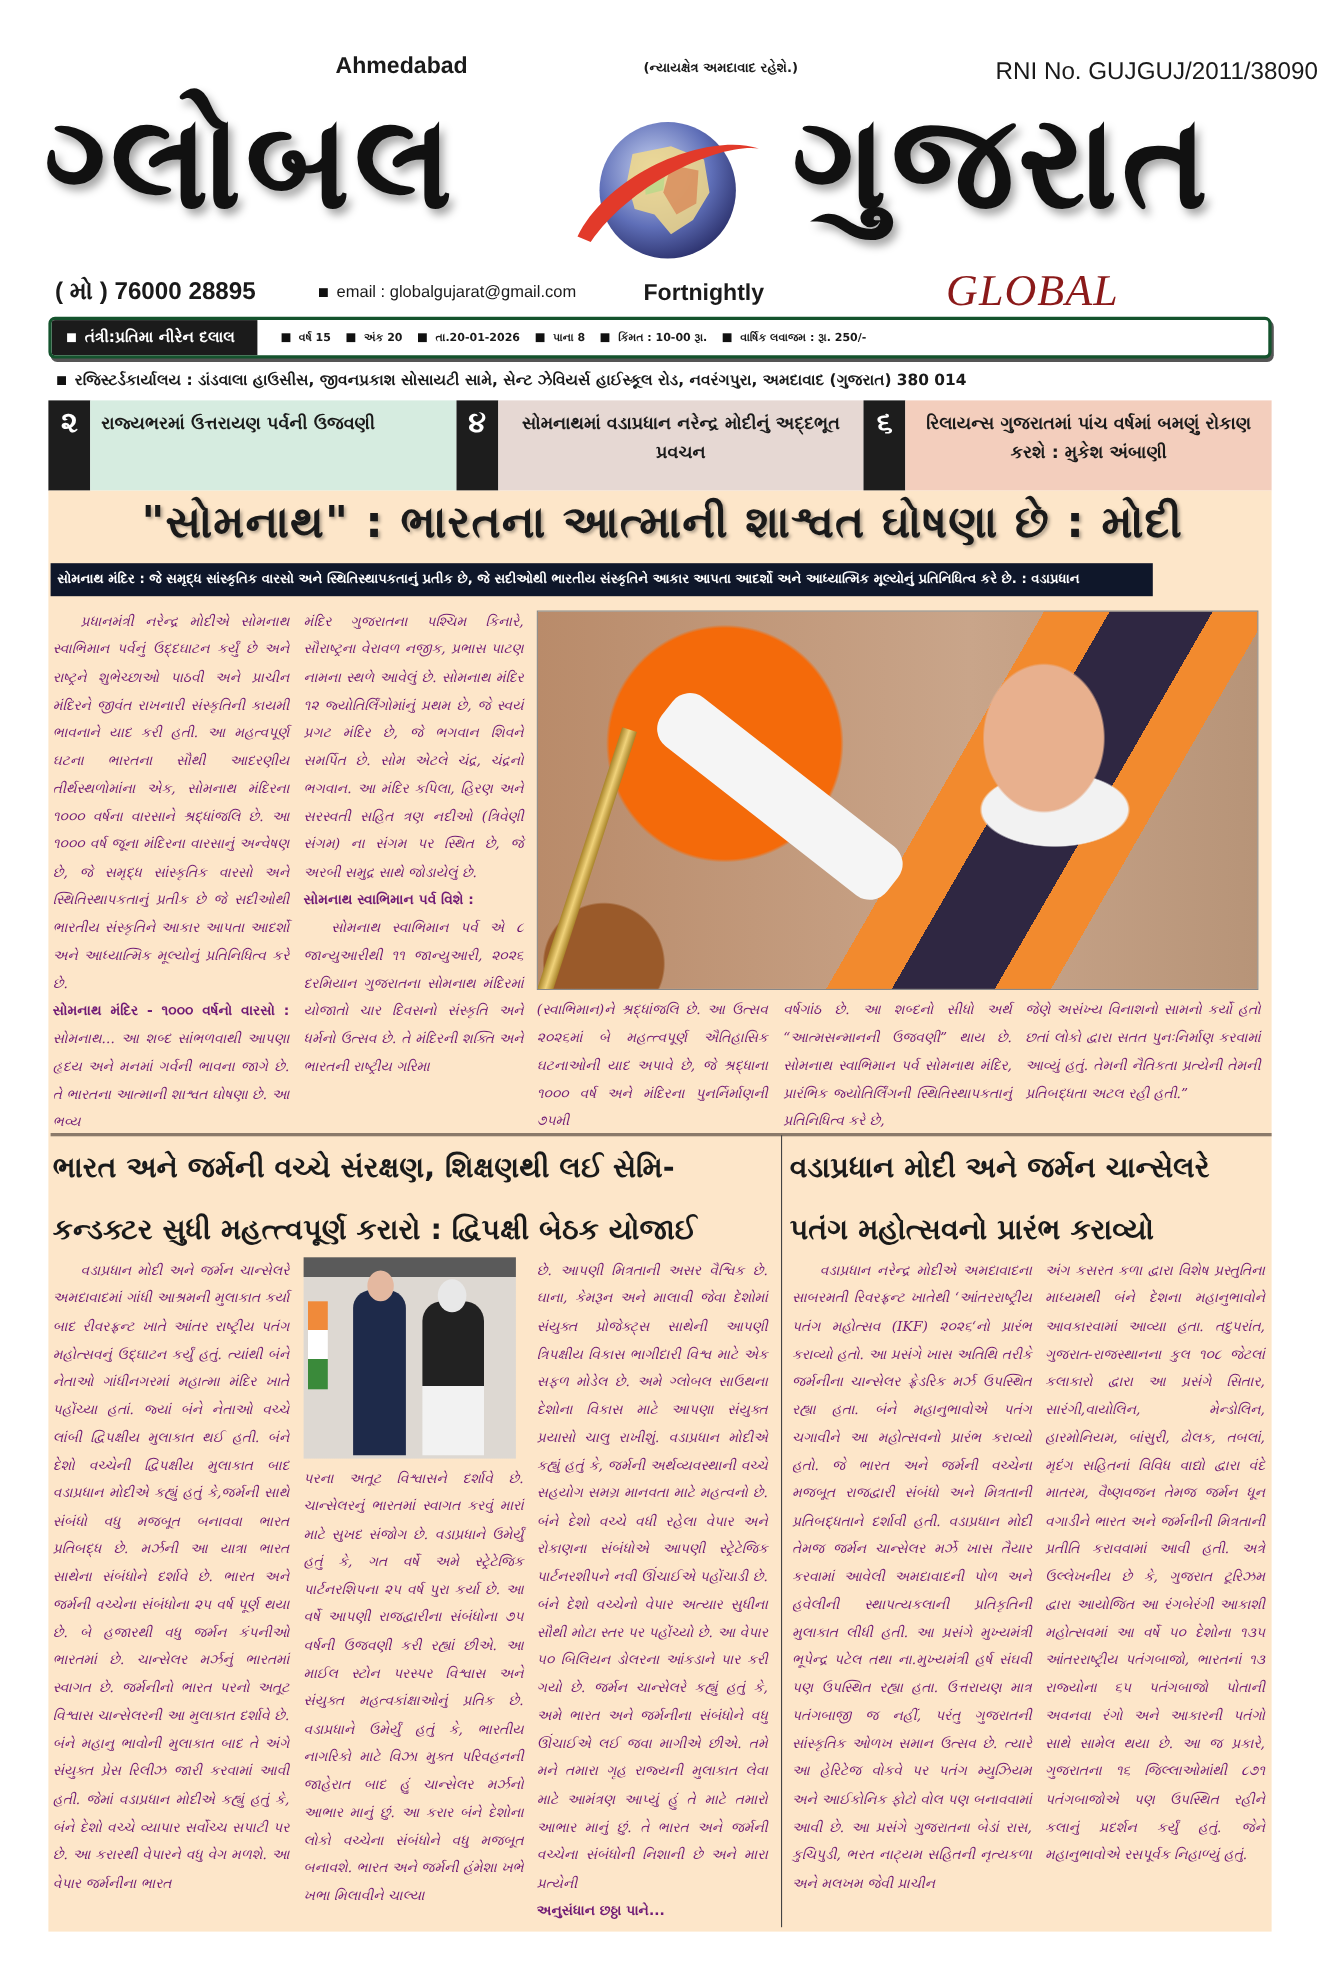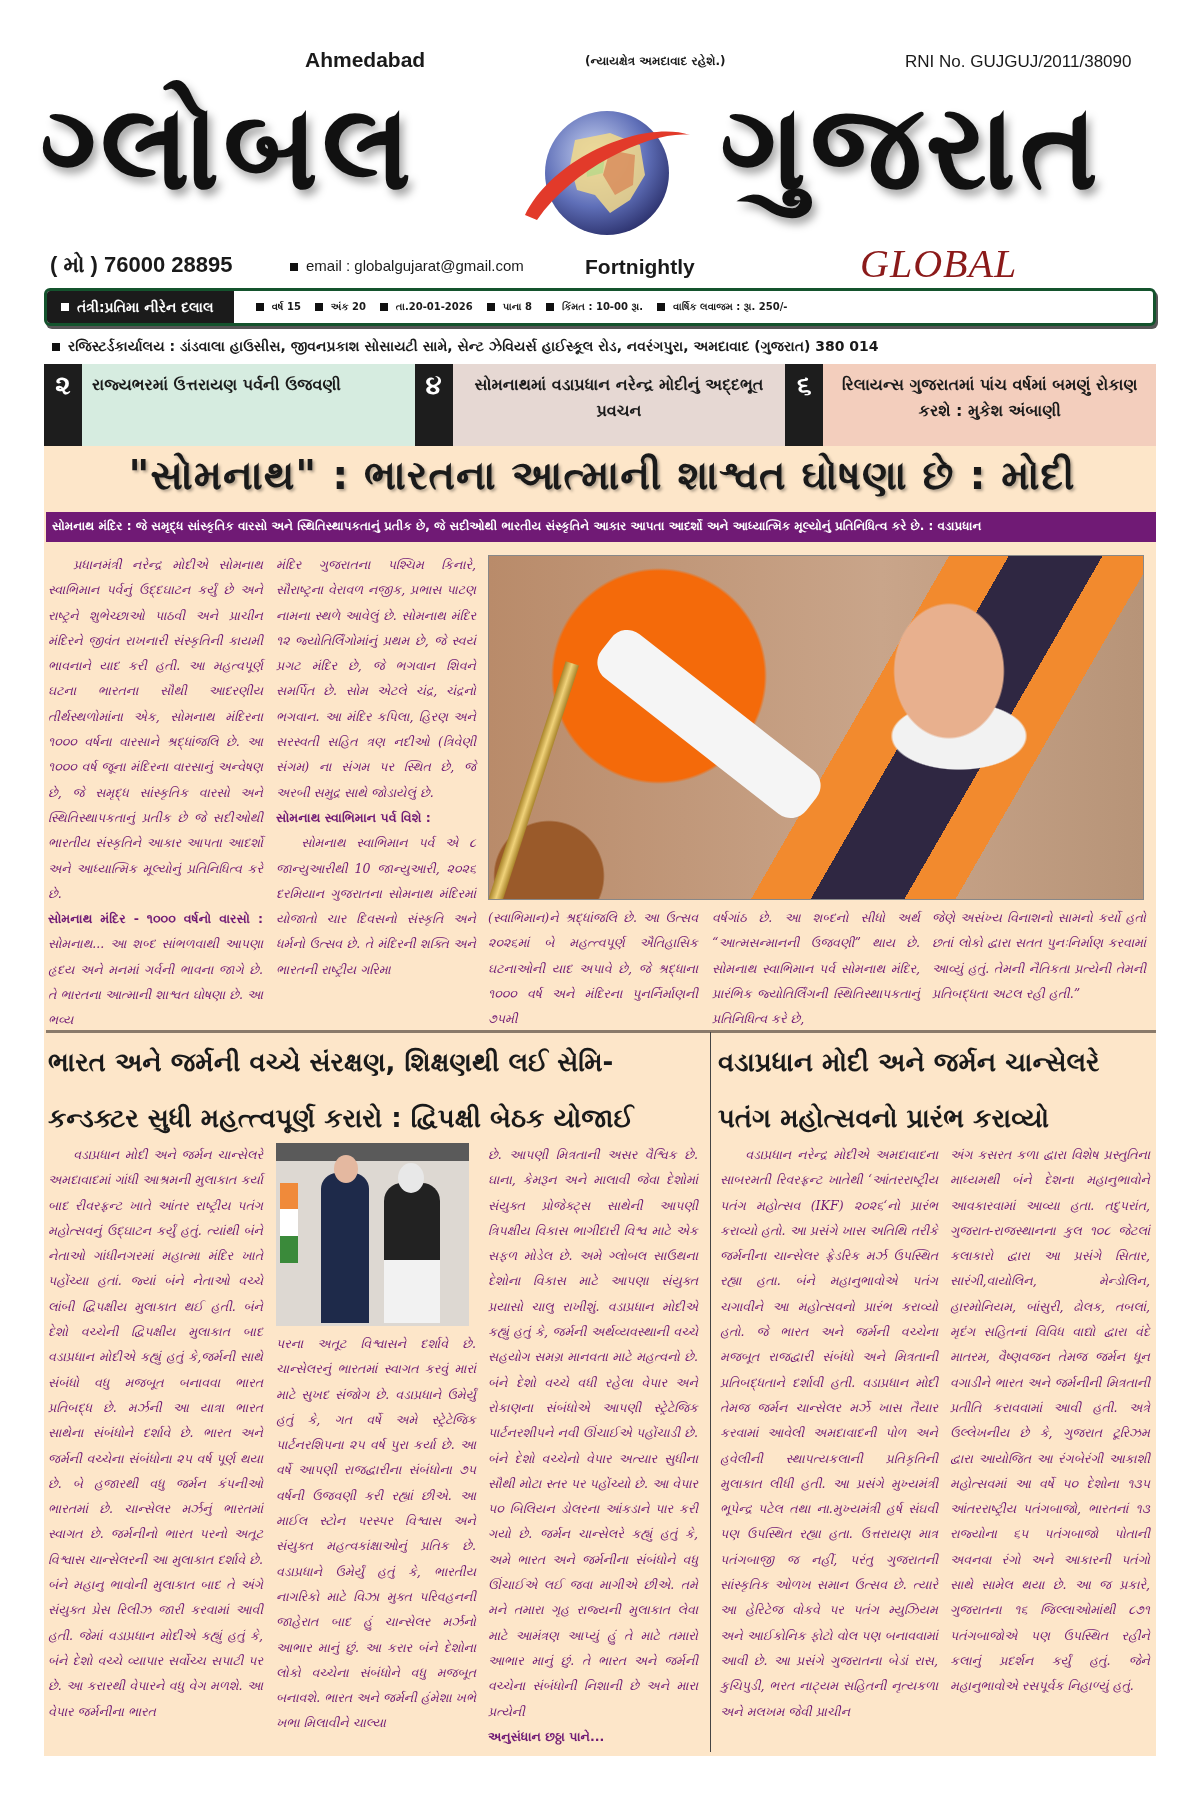--- a/index.html
+++ b/index.html
@@ -2,21 +2,21 @@
 <html><head>
 <meta charset="utf-8">
 <style>
   * { box-sizing: border-box; margin: 0; padding: 0; }
   body { width: 1200px; height: 1800px; background: #ffffff; font-family: "DejaVu Sans", sans-serif; color: #1a1a1a; position: relative; overflow: hidden; }
 
   
   .mast-top { position: absolute; top: 48px; left: 0; width: 1200px; height: 30px; }
   .mast-city { position: absolute; left: 305px; top: 0; font-family: "Liberation Sans", sans-serif; font-weight: bold; font-size: 21px; }
   .mast-jur { position: absolute; left: 585px; top: 6px; font-size: 12px; font-weight: bold; }
-  .mast-rni { position: absolute; left: 905px; top: 4px; font-family: "Liberation Sans", sans-serif; font-size: 17px; }
+  .mast-rni { position: absolute; left: 905px; top: 4px; font-family: "Liberation Sans", sans-serif; font-size: 22px; }
 
   .masthead { position: absolute; top: 70px; left: 40px; width: 1120px; height: 190px; }
   .mast-title-left { position: absolute; left: 0; top: 8px; font-family: "DejaVu Sans", sans-serif; font-weight: bold; font-size: 118px; letter-spacing: 4px; color: #111; text-shadow: 4px 6px 8px rgba(0,0,0,0.35); }
   .mast-title-right { position: absolute; left: 680px; top: 8px; font-family: "DejaVu Sans", sans-serif; font-weight: bold; font-size: 118px; letter-spacing: 4px; color: #111; text-shadow: 4px 6px 8px rgba(0,0,0,0.35); }
   .globe { position: absolute; left: 475px; top: 25px; width: 180px; height: 160px; }
   .mast-en { position: absolute; left: 820px; top: 170px; font-family: "Liberation Serif", serif; font-size: 40px; color: #8b1a1a; letter-spacing: 1px; font-style: italic; }
 
   .contact-row { position: absolute; top: 252px; left: 50px; height: 28px; width: 900px; }
   .phone { position: absolute; left: 0; top: 0; font-family: "Liberation Sans", sans-serif; font-weight: bold; font-size: 22px; }
   .email { position: absolute; left: 240px; top: 5px; font-family: "Liberation Sans", sans-serif; font-size: 15px; }
@@ -36,21 +36,21 @@
   .teaser-num { width: 38px; background: #1d1d1d; color: #fff; font-size: 26px; font-weight: bold; display: flex; justify-content: center; padding-top: 6px; }
   .teaser-text { flex: 1; padding: 8px 10px; font-size: 16px; font-weight: bold; text-align: center; line-height: 1.6; }
   .t1 .teaser-text { background: #d6ece0; text-align: left; }
   .t2 .teaser-text { background: #e6d8d3; }
   .t3 .teaser-text { background: #f3cebd; }
 
   
   .paper { position: absolute; top: 446px; left: 44px; width: 1112px; height: 1310px; background: #fde6c9; }
 
   .headline { position: absolute; top: 452px; left: 48px; width: 1108px; font-size: 40px; font-weight: bold; letter-spacing: 1px; text-align: center; text-shadow: 2px 2px 3px rgba(0,0,0,0.3); white-space: nowrap; }
-  .strap { position: absolute; top: 512px; left: 46px; width: 1110px; height: 30px; background: #701a75; color: #fff; font-size: 12px; font-weight: bold; padding: 7px 6px; white-space: nowrap; overflow: hidden; }
+  .strap { position: absolute; top: 512px; left: 46px; width: 1002px; height: 30px; background: #0f172a; color: #fff; font-size: 12px; font-weight: bold; padding: 7px 6px; white-space: nowrap; overflow: hidden; }
 
   .col { position: absolute; font-family: "DejaVu Serif", serif; font-style: italic; font-size: 12.6px; line-height: 25.3px; color: #701a75; text-align: justify; }
   .col .ind { text-indent: 2em; }
   .col b { font-style: normal; font-family: "DejaVu Sans", sans-serif; }
 
   .photo1 { position: absolute; top: 555px; left: 488px; width: 656px; height: 345px; border: 1px solid #888; overflow: hidden;
     background:
       radial-gradient(ellipse 90px 110px at 460px 115px, #e8b08e 0 60%, transparent 62%),
       radial-gradient(ellipse 120px 60px at 470px 180px, #f2f2f2 0 55%, transparent 57%),
       linear-gradient(120deg, transparent 54%, #f28a2e 54% 61%, #2f2742 61% 72%, #f28a2e 72% 78%, transparent 78%),
@@ -146,21 +146,21 @@
 <div class="headline">"સોમનાથ" : ભારતના આત્માની શાશ્વત ઘોષણા છે : મોદી</div>
 <div class="strap">સોમનાથ મંદિર : જે સમૃદ્ધ સાંસ્કૃતિક વારસો અને સ્થિતિસ્થાપકતાનું પ્રતીક છે, જે સદીઓથી ભારતીય સંસ્કૃતિને આકાર આપતા આદર્શો અને આધ્યાત્મિક મૂલ્યોનું પ્રતિનિધિત્વ કરે છે. : વડાપ્રધાન</div>
 
 <div class="col" style="top:552px; left:48px; width:215px;">
   <p class="ind">પ્રધાનમંત્રી નરેન્દ્ર મોદીએ સોમનાથ સ્વાભિમાન પર્વનું ઉદ્દઘાટન કર્યું છે અને રાષ્ટ્રને શુભેચ્છાઓ પાઠવી અને પ્રાચીન મંદિરને જીવંત રાખનારી સંસ્કૃતિની કાયમી ભાવનાને યાદ કરી હતી. આ મહત્વપૂર્ણ ઘટના ભારતના સૌથી આદરણીય તીર્થસ્થળોમાંના એક, સોમનાથ મંદિરના ૧૦૦૦ વર્ષના વારસાને શ્રદ્ધાંજલિ છે. આ ૧૦૦૦ વર્ષ જૂના મંદિરના વારસાનું અન્વેષણ છે, જે સમૃદ્ધ સાંસ્કૃતિક વારસો અને સ્થિતિસ્થાપકતાનું પ્રતીક છે જે સદીઓથી ભારતીય સંસ્કૃતિને આકાર આપતા આદર્શો અને આધ્યાત્મિક મૂલ્યોનું પ્રતિનિધિત્વ કરે છે.</p>
   <p><b>સોમનાથ મંદિર - ૧૦૦૦ વર્ષનો વારસો :</b> <span>સોમનાથ... આ શબ્દ સાંભળવાથી આપણા હૃદય અને મનમાં ગર્વની ભાવના જાગે છે. તે ભારતના આત્માની શાશ્વત ઘોષણા છે. આ ભવ્ય</span></p>
 </div>
 <div class="col" style="top:552px; left:276px; width:200px;">
   <p>મંદિર ગુજરાતના પશ્ચિમ કિનારે, સૌરાષ્ટ્રના વેરાવળ નજીક, પ્રભાસ પાટણ નામના સ્થળે આવેલું છે. સોમનાથ મંદિર ૧૨ જ્યોતિર્લિંગોમાંનું પ્રથમ છે, જે સ્વયં પ્રગટ મંદિર છે, જે ભગવાન શિવને સમર્પિત છે. સોમ એટલે ચંદ્ર, ચંદ્રનો ભગવાન. આ મંદિર કપિલા, હિરણ અને સરસ્વતી સહિત ત્રણ નદીઓ (ત્રિવેણી સંગમ) ના સંગમ પર સ્થિત છે, જે અરબી સમુદ્ર સાથે જોડાયેલું છે.</p>
   <p><b>સોમનાથ સ્વાભિમાન પર્વ વિશે :</b></p>
-  <p class="ind">સોમનાથ સ્વાભિમાન પર્વ એ ૮ જાન્યુઆરીથી 10 જાન્યુઆરી, ૨૦૨૬ દરમિયાન ગુજરાતના સોમનાથ મંદિરમાં યોજાતો ચાર દિવસનો સંસ્કૃતિ અને ધર્મનો ઉત્સવ છે. તે મંદિરની શક્તિ અને ભારતની રાષ્ટ્રીય ગરિમા</p>
+  <p class="ind">સોમનાથ સ્વાભિમાન પર્વ એ ૮ જાન્યુઆરીથી ૧૧ જાન્યુઆરી, ૨૦૨૬ દરમિયાન ગુજરાતના સોમનાથ મંદિરમાં યોજાતો ચાર દિવસનો સંસ્કૃતિ અને ધર્મનો ઉત્સવ છે. તે મંદિરની શક્તિ અને ભારતની રાષ્ટ્રીય ગરિમા</p>
 </div>
 
 <div class="photo1">
   <div class="photo1-staff"></div>
   <div class="photo1-arm"></div>
 </div>
 
 <div class="col" style="top:905px; left:488px; width:210px;">
     <p>(સ્વાભિમાન)ને શ્રદ્ધાંજલિ છે. આ ઉત્સવ ૨૦૨૬માં બે મહત્ત્વપૂર્ણ ઐતિહાસિક ઘટનાઓની યાદ અપાવે છે, જે શ્રદ્ધાના ૧૦૦૦ વર્ષ અને મંદિરના પુનર્નિર્માણની ૭૫મી</p>
   </div>

